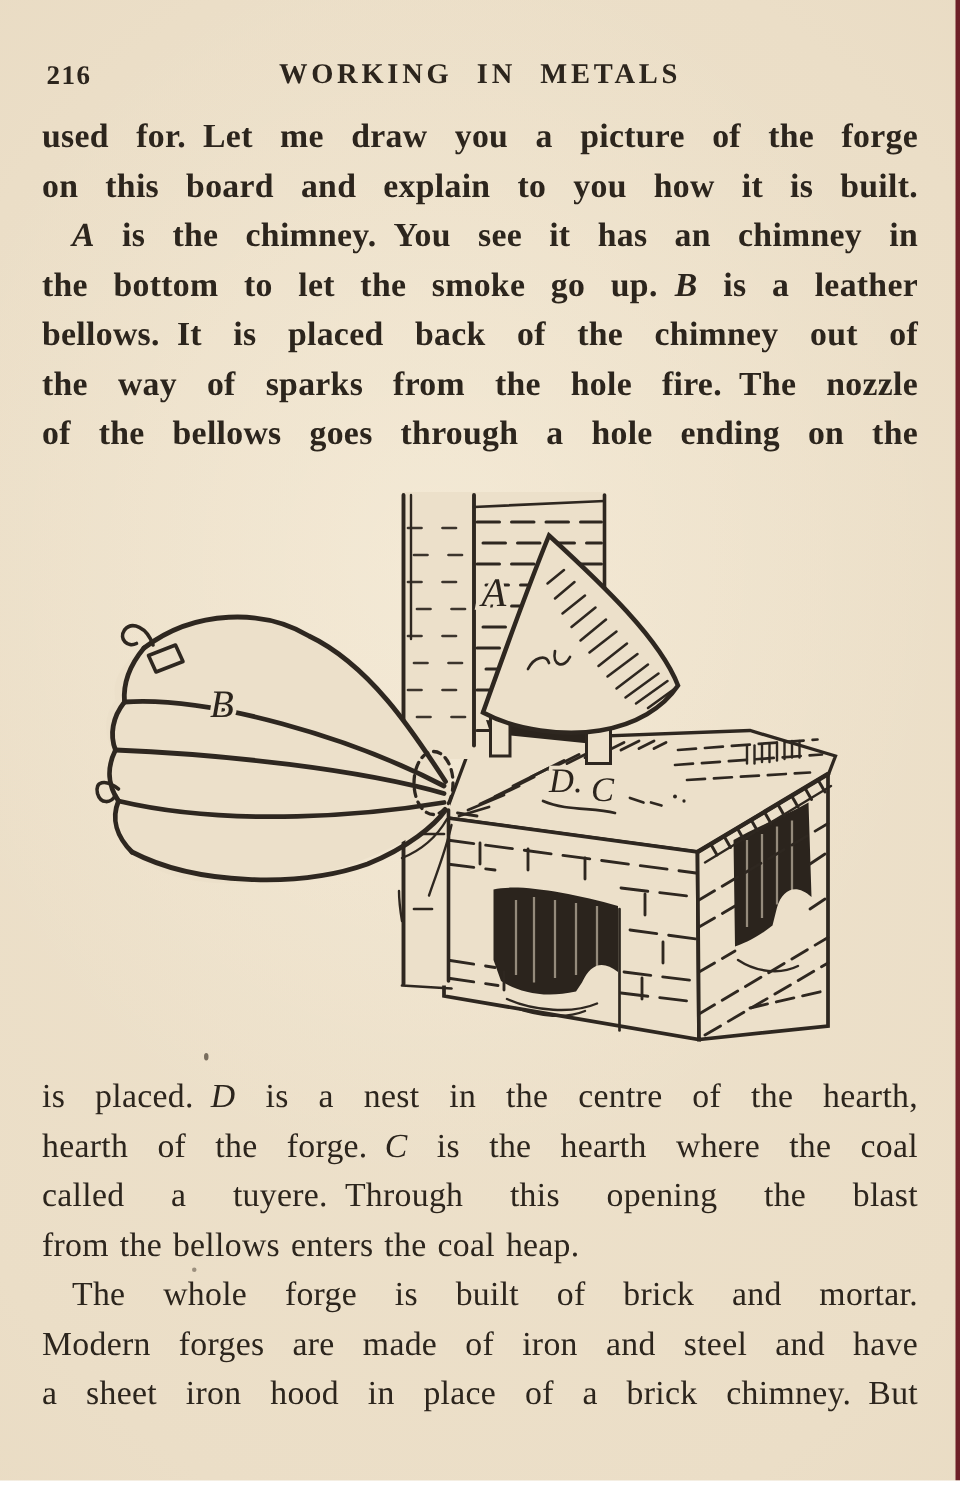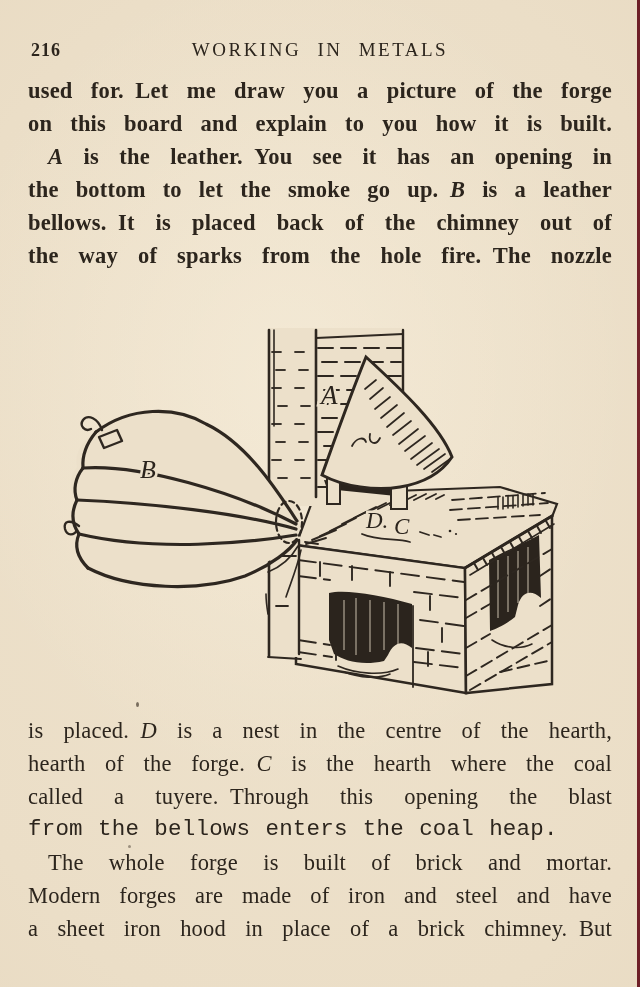--- a/index.html
+++ b/index.html
@@ -6,26 +6,26 @@
   .page{
     position:relative;width:640px;height:987px;overflow:hidden;
     background:
       radial-gradient(90% 70% at 45% 38%, rgba(255,248,232,.35) 0%, rgba(255,248,232,0) 60%),
       radial-gradient(120% 100% at 50% 50%, #eee2cc 0%, #ebdec7 55%, #e5d6bc 100%);
     font-family:"Liberation Serif", serif;
     color:#2c251d;
   }
   .runhead{position:absolute;top:39px;left:0;right:0;height:26px;}
   .pagenum{position:absolute;left:31px;top:1px;font-size:18px;font-weight:700;letter-spacing:1px;}
-  .title{text-align:center;font-size:19px;font-weight:400;letter-spacing:2.5px;word-spacing:9px;}
+  .title{text-align:center;font-size:19px;font-weight:700;letter-spacing:2.5px;word-spacing:9px;}
   .textblock{position:absolute;left:28px;width:584px;font-size:22.5px;line-height:33px;letter-spacing:.2px;word-spacing:1.5px;}
   #top-block{top:74px;font-weight:bold;}
   #bottom-block{top:714px;}
   .tline{text-align:justify;text-align-last:justify;}
-  .tline.end{text-align-last:left;font-family:Liberation Mono, monospace;}
+  .tline.end{text-align-last:left;}
   .tline.indent{text-indent:20px;}
   .it{font-style:italic;}
   .figure{position:absolute;left:58px;top:320px;width:520px;height:396px;}
   .edge-line{position:absolute;top:0;right:0;width:3px;height:100%;
     background:linear-gradient(#6d1f27,#78262e 60%,#6d1f27);}
   .speck{position:absolute;background:#3a2f24;border-radius:50%;}
   svg .ink{stroke:#2e2720;fill:none;stroke-linecap:round;stroke-linejoin:round;}
   svg .paper{fill:#ece0ca;}
   svg .dark{fill:#2b241d;stroke:none;}
   svg text{font-family:"Liberation Serif",serif;font-style:italic;fill:#2b241d;
@@ -37,24 +37,25 @@
 <div class="page">
 
   <div class="runhead">
     <div class="pagenum">216</div>
     <div class="title">WORKING IN METALS</div>
   </div>
 
   <div class="textblock" id="top-block">
     <div class="tline"><span>used for. Let me draw you a picture of the forge</span><span class="it"></span><span></span></div>
     <div class="tline"><span>on this board and explain to you how it is built.</span><span class="it"></span><span></span></div>
-    <div class="tline indent"><span></span><span class="it">A</span><span> is the leather. You see it has an opening in</span></div>
+    <div class="tline indent"><span></span><span class="it">A</span><span> is the chimney. You see it has an chimney in</span></div>
     <div class="tline"><span>the bottom to let the smoke go up. </span><span class="it">B</span><span> is a leather</span></div>
     <div class="tline"><span>bellows. It is placed back of the chimney out of</span><span class="it"></span><span></span></div>
     <div class="tline"><span>the way of sparks from the hole fire. The nozzle</span><span class="it"></span><span></span></div>
+    <div class="tline"><span>of the bellows goes through a hole ending on the</span><span class="it"></span><span></span></div>
   </div>
 
   <div class="figure">
     <svg width="520" height="396" viewBox="58 320 520 396">
 
       <g>
 
         <polygon class="paper" points="296,545 315,494 500,487 557,504 552,517 465,568" stroke="#2e2720" stroke-width="2.2"></polygon>
 
         <polygon class="paper" points="296,545 465,568 466,693 296,664" stroke="#2e2720" stroke-width="2.5"></polygon>

